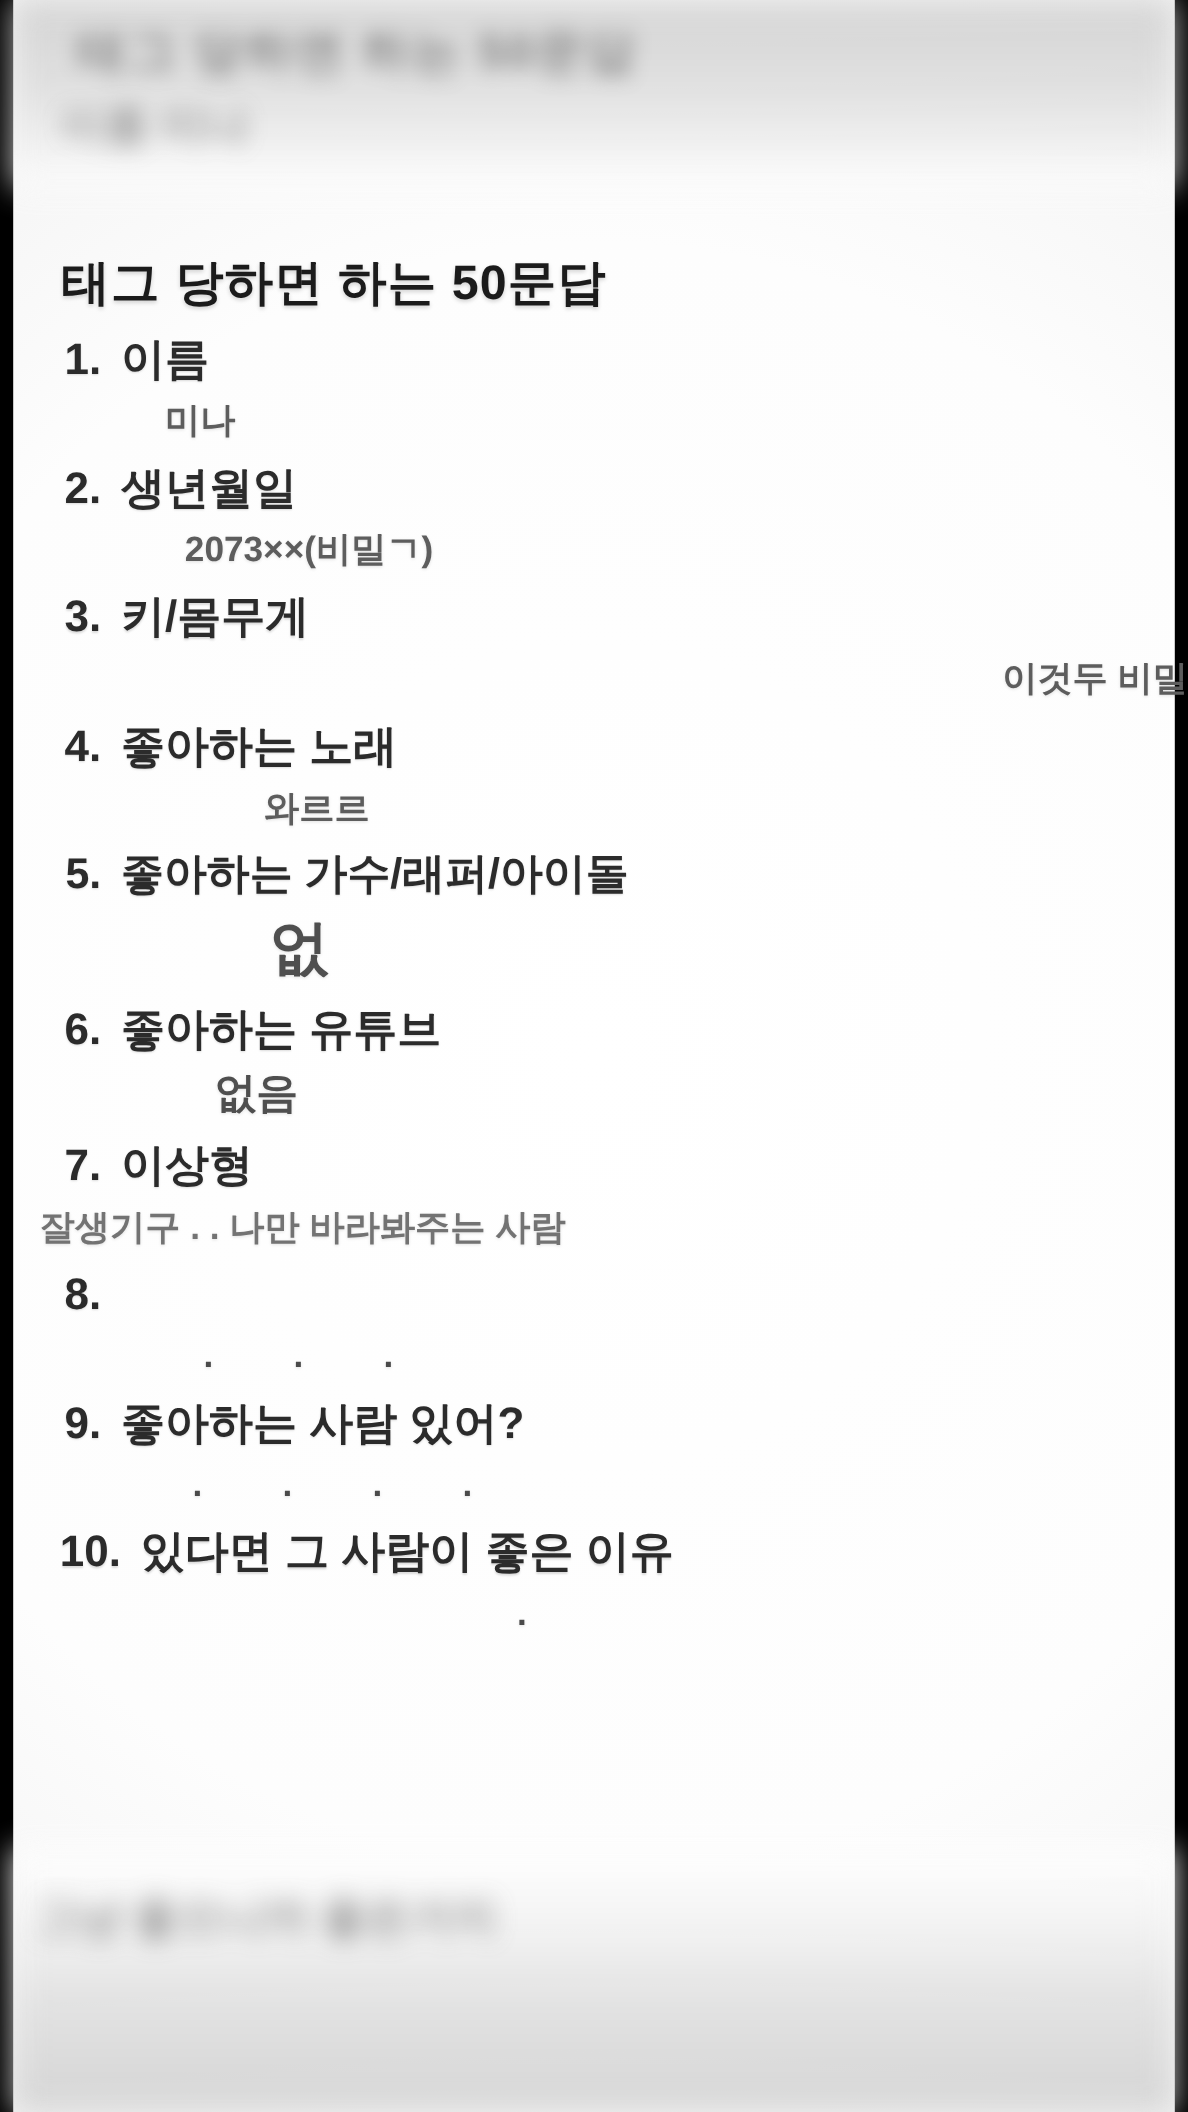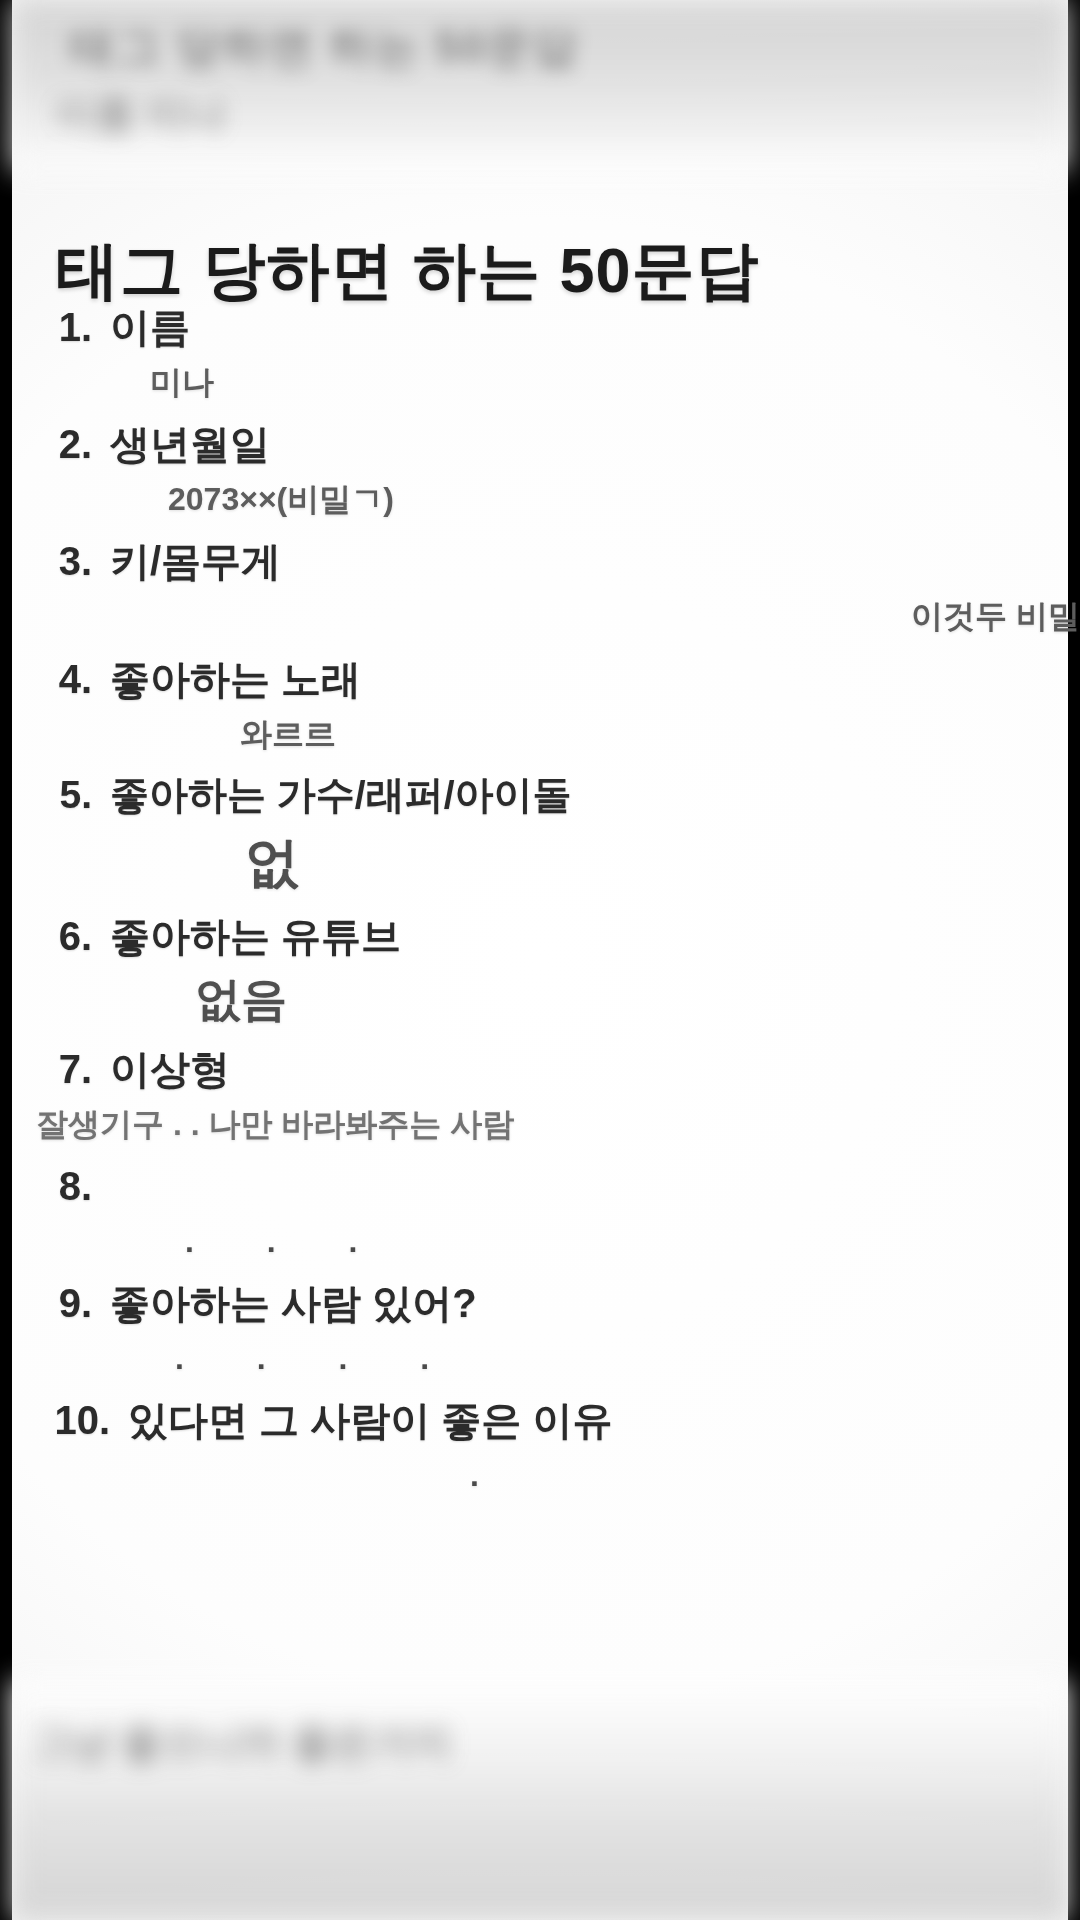--- a/index.html
+++ b/index.html
@@ -106,21 +106,21 @@
     opacity: .72;
     white-space: nowrap;
     overflow: hidden;
   }
 
   
   .title {
     position: absolute;
     left: 56px;
     top: 228px;
-    font-size: 63px;
+    font-size: 44px;
     font-weight: 800;
     color: #1b1b1b;
     letter-spacing: 1px;
     text-shadow: 0 2px 4px rgba(0,0,0,.18);
     white-space: nowrap;
   }
 
   
   .qa-list {
     position: absolute;
@@ -157,21 +157,21 @@
     margin-bottom: 22px;
     filter: blur(0.7px);
     text-shadow: 0 1px 3px rgba(0,0,0,.12);
     white-space: nowrap;
   }
   .a-row.indent-1 { margin-left: 150px; }
   .a-row.indent-2 { margin-left: 168px; }
   .a-row.indent-3 { margin-left: 180px; text-align: right; }
   .a-row.indent-4 { margin-left: 240px; }
   .a-row.indent-5 { margin-left: 245px; font-size: 54px; color: #4f4f4f; }
-  .a-row.indent-6 { margin-left: 195px; font-size: 46px; color: #4f4f4f; }
+  .a-row.indent-6 { margin-left: 195px; font-size: 38px; color: #4f4f4f; }
   .a-row.wide      { margin-left: 36px; color: #737373; }
   .a-row.dots-a    { margin-left: 185px; letter-spacing: 32px; color: #4a4a4a; }
   .a-row.dots-b    { margin-left: 175px; letter-spacing: 32px; color: #4a4a4a; }
   .a-row.dots-c    { margin-left: 470px; color: #4a4a4a; }
 
   .q-row.q5 { font-size: 39px; }
   .q-row.q10 .q-num { width: 110px; }
 </style>
 </head>
 <body>

